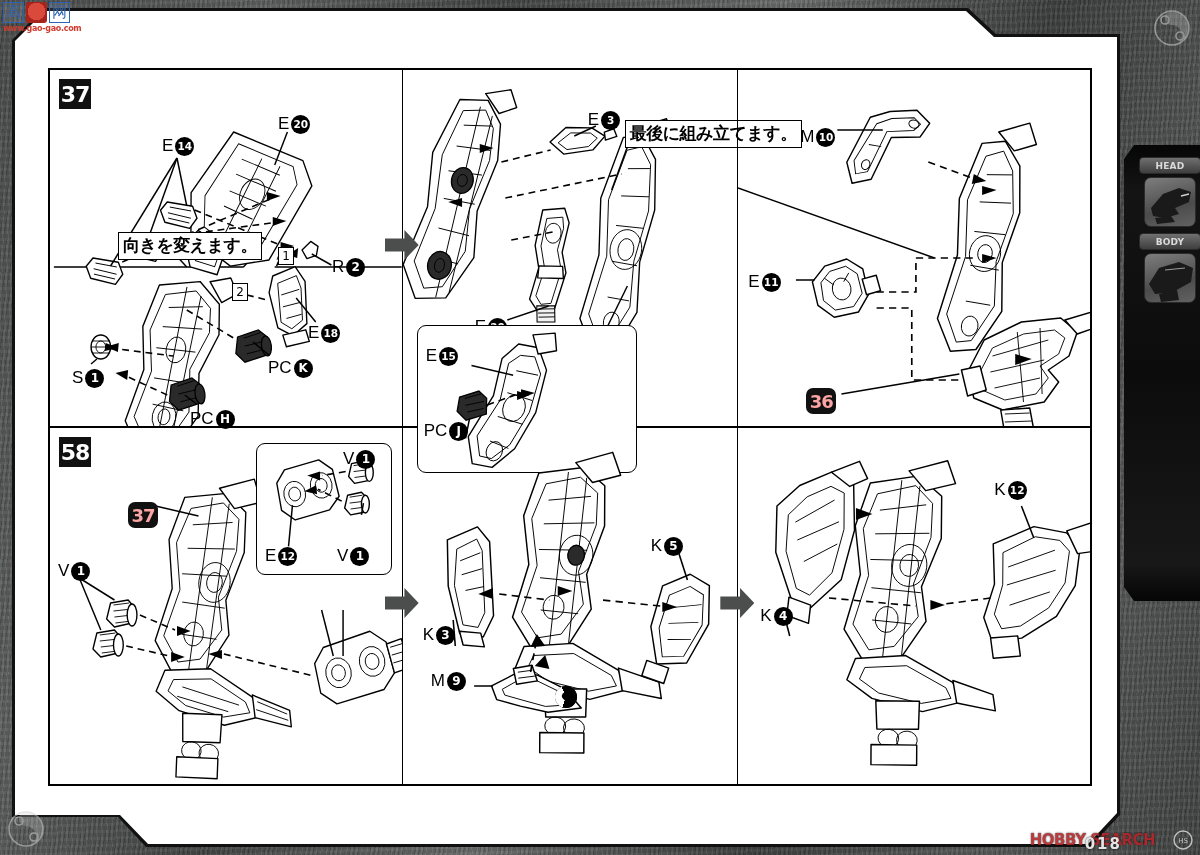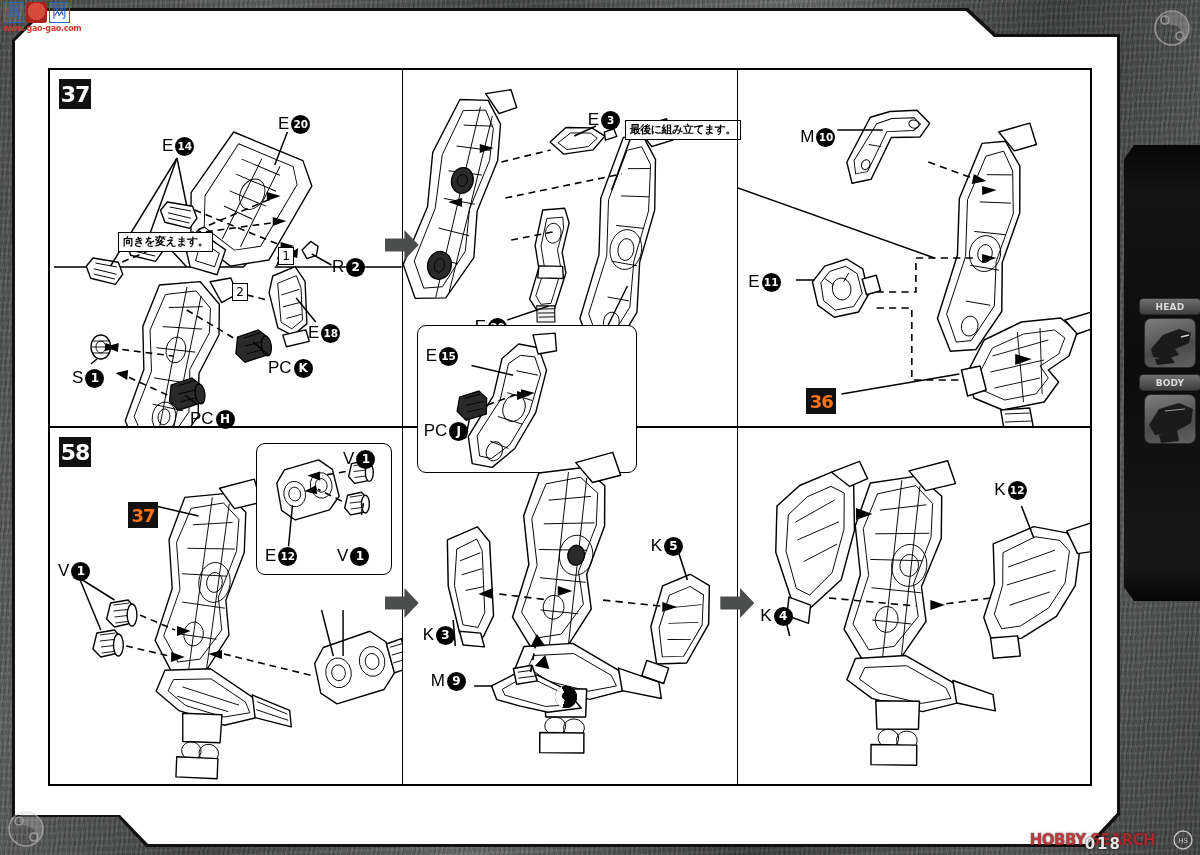--- a/index.html
+++ b/index.html
@@ -132,25 +132,26 @@
     font-weight: bold; font-size: 22px;
     display: flex; align-items: center; justify-content: center;
     letter-spacing: -1px;
     z-index: 5;
   }
 
   
   .ref-box {
     position: absolute;
     width: 30px; height: 26px;
-    background: #111; color: #f97316;
+    background: #111; color: #fca5a5;
     font-family: "DejaVu Sans", sans-serif;
     font-weight: bold; font-size: 18px;
     display: flex; align-items: center; justify-content: center;
     letter-spacing: -1px;
+    border-radius: 7px;
   }
 
   
   .part-label {
     position: absolute;
     display: flex; align-items: center; gap: 2px;
     font-family: "Liberation Sans", sans-serif;
     font-size: 17px; color: #000; white-space: nowrap;
   }
   .part-label .pl-letter { font-size: 17px; letter-spacing: 0px; }
@@ -174,21 +175,21 @@
   }
 
   
   .jp-note {
     position: absolute;
     border: 1.5px solid #000;
     background: #fff;
     padding: 1px 4px 2px 4px;
     font-family: "DejaVu Sans", sans-serif;
     font-weight: bold;
-    font-size: 11px;
+    font-size: 17px;
     white-space: nowrap;
     letter-spacing: -.5px;
   }
 
   
   .inset-box {
     position: absolute;
     border: 1.8px solid #000;
     border-radius: 9px;
     background: #fff;
@@ -243,21 +244,20 @@
   #sidebar {
     position: absolute;
     right: 0px; top: 145px;
     width: 76px; height: 456px;
     background: linear-gradient(180deg,#060606 0%, #141414 10%, #0c0c0c 50%, #181818 92%, #050505 100%);
     z-index: 7;
     display: flex; flex-direction: column;
     align-items: center;
     padding: 12px 0 10px 16px;
     clip-path: polygon(0 14px, 10px 0, 100% 0, 100% 100%, 10px 100%, 0 calc(100% - 14px));
-    justify-content: center;
   }
   .nav-item {
     width: 66px;
     margin-bottom: 6px;
     display: flex; flex-direction: column; align-items: center;
   }
   .nav-label {
     width: 62px; height: 17px;
     border-radius: 4px;
     background: linear-gradient(180deg,#6f706f,#3d3e3d);

